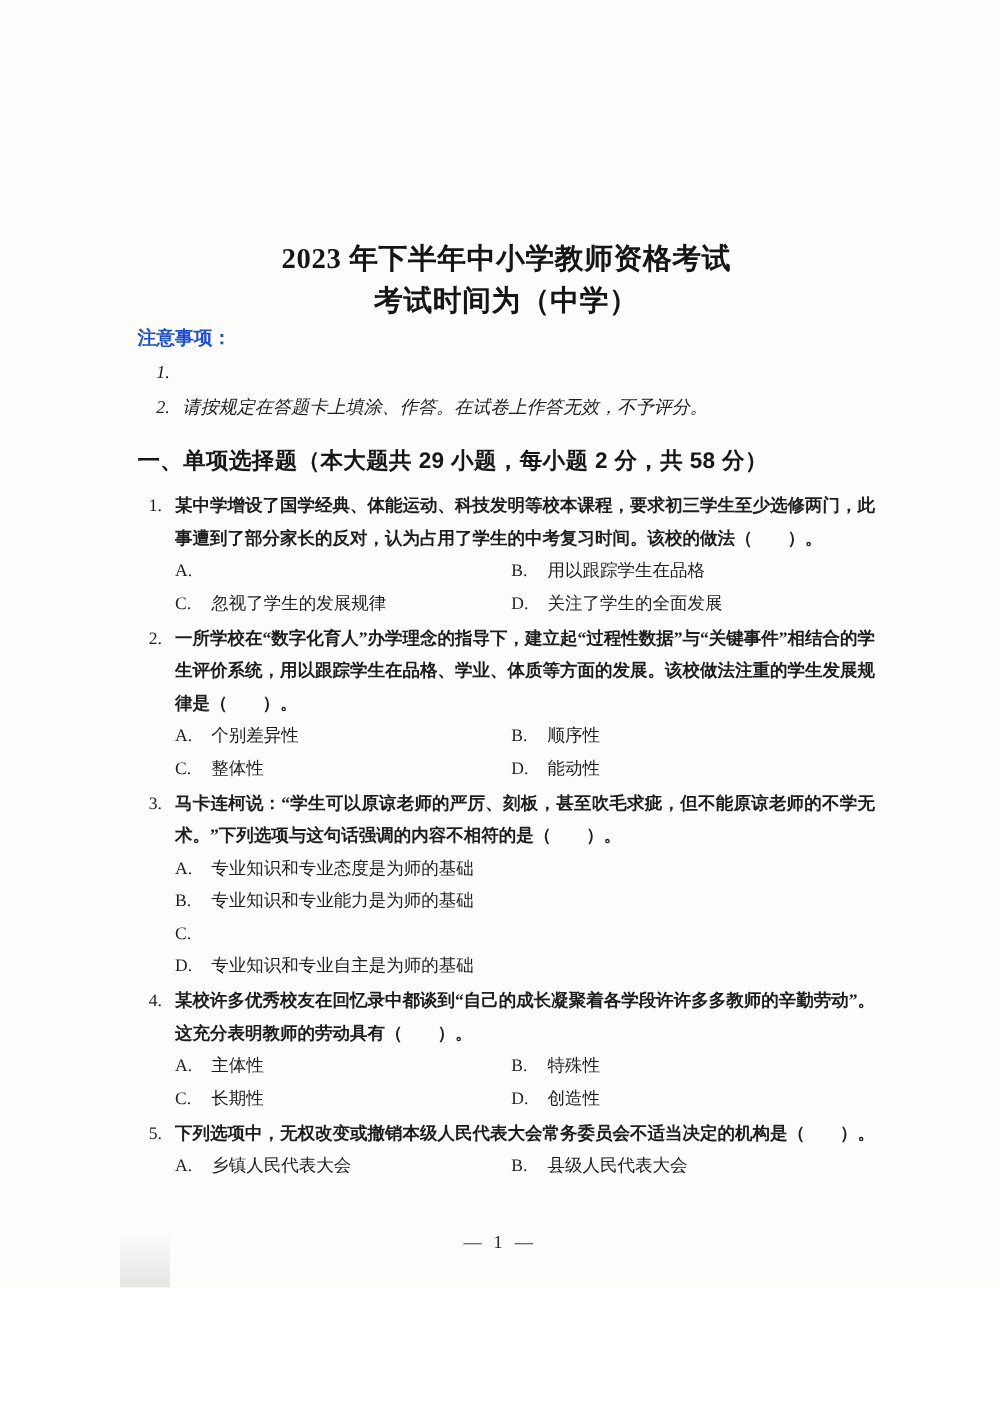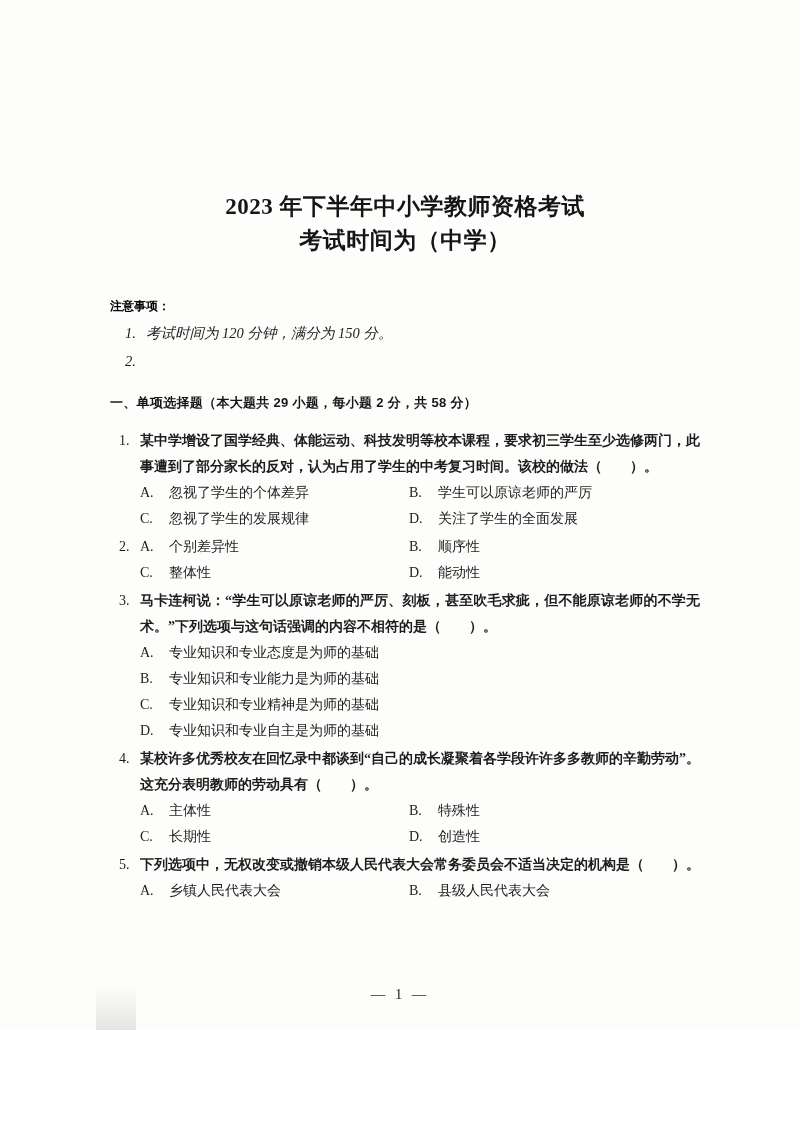--- a/index.html
+++ b/index.html
@@ -16,40 +16,39 @@
   }
   .title {
     text-align: center;
     font-weight: bold;
     font-size: 23px;
     line-height: 34px;
     letter-spacing: 0.5px;
     color: #151515;
   }
   .notice-heading {
-    margin-top: 35px;
     font-family: "Liberation Sans", "DejaVu Sans", sans-serif;
     font-weight: bold;
-    font-size: 12px;
+    font-size: 15px;
     line-height: 26px;
-    color: #000000;
+    color: #1d4ed8;
   }
   .notice-item {
     display: flex;
     padding-left: 15px;
     font-style: italic;
     font-size: 14.5px;
     line-height: 28px;
   }
   .notice-num { flex: none; margin-right: 10px; }
   .section-heading {
     margin-top: 15px;
     font-family: "Liberation Sans", "DejaVu Sans", sans-serif;
     font-weight: bold;
-    font-size: 13px;
+    font-size: 18px;
     line-height: 26px;
     letter-spacing: 0.3px;
     color: #161616;
   }
   .questions { margin-top: 12px; }
   .question {
     display: flex;
     font-size: 14px;
     line-height: 26px;
     margin-bottom: 2px;
@@ -93,58 +92,58 @@
 
   <div class="title">
     <div>2023 年下半年中小学教师资格考试</div>
     <div>考试时间为（中学）</div>
   </div>
 
   <div class="notice-heading">注意事项：</div>
 
   <div class="notice-item">
     <span class="notice-num">1.</span>
-    <span class="notice-text">考试时间为 120 分钟，满分为 150 分。</span>
   </div>
   <div class="notice-item">
     <span class="notice-num">2.</span>
+    <span class="notice-text">请按规定在答题卡上填涂、作答。在试卷上作答无效，不予评分。</span>
   </div>
 
   <div class="section-heading">一、单项选择题（本大题共 29 小题，每小题 2 分，共 58 分）</div>
 
   <div class="questions">
 
     <div class="question">
       <span class="q-num">1.</span>
       <div class="q-body">
         <div class="q-stem">某中学增设了国学经典、体能运动、科技发明等校本课程，要求初三学生至少选修两门，此事遭到了部分家长的反对，认为占用了学生的中考复习时间。该校的做法（　　）。</div>
         <div class="options two-col">
           <div class="option">
             <span class="opt-label">A.</span>
-            <span class="opt-text">忽视了学生的个体差异</span>
-          </div>
-          <div class="option">
-            <span class="opt-label">B.</span>
-            <span class="opt-text">学生可以原谅老师的严厉</span>
+          </div>
+          <div class="option">
+            <span class="opt-label">B.</span>
+            <span class="opt-text">用以跟踪学生在品格</span>
           </div>
           <div class="option">
             <span class="opt-label">C.</span>
             <span class="opt-text">忽视了学生的发展规律</span>
           </div>
           <div class="option">
             <span class="opt-label">D.</span>
             <span class="opt-text">关注了学生的全面发展</span>
           </div>
         </div>
       </div>
     </div>
 
     <div class="question">
       <span class="q-num">2.</span>
       <div class="q-body">
+        <div class="q-stem">一所学校在“数字化育人”办学理念的指导下，建立起“过程性数据”与“关键事件”相结合的学生评价系统，用以跟踪学生在品格、学业、体质等方面的发展。该校做法注重的学生发展规律是（　　）。</div>
         <div class="options two-col">
           <div class="option">
             <span class="opt-label">A.</span>
             <span class="opt-text">个别差异性</span>
           </div>
           <div class="option">
             <span class="opt-label">B.</span>
             <span class="opt-text">顺序性</span>
           </div>
           <div class="option">
@@ -167,21 +166,20 @@
           <div class="option">
             <span class="opt-label">A.</span>
             <span class="opt-text">专业知识和专业态度是为师的基础</span>
           </div>
           <div class="option">
             <span class="opt-label">B.</span>
             <span class="opt-text">专业知识和专业能力是为师的基础</span>
           </div>
           <div class="option">
             <span class="opt-label">C.</span>
-            <span class="opt-text">专业知识和专业精神是为师的基础</span>
           </div>
           <div class="option">
             <span class="opt-label">D.</span>
             <span class="opt-text">专业知识和专业自主是为师的基础</span>
           </div>
         </div>
       </div>
     </div>
 
     <div class="question">

